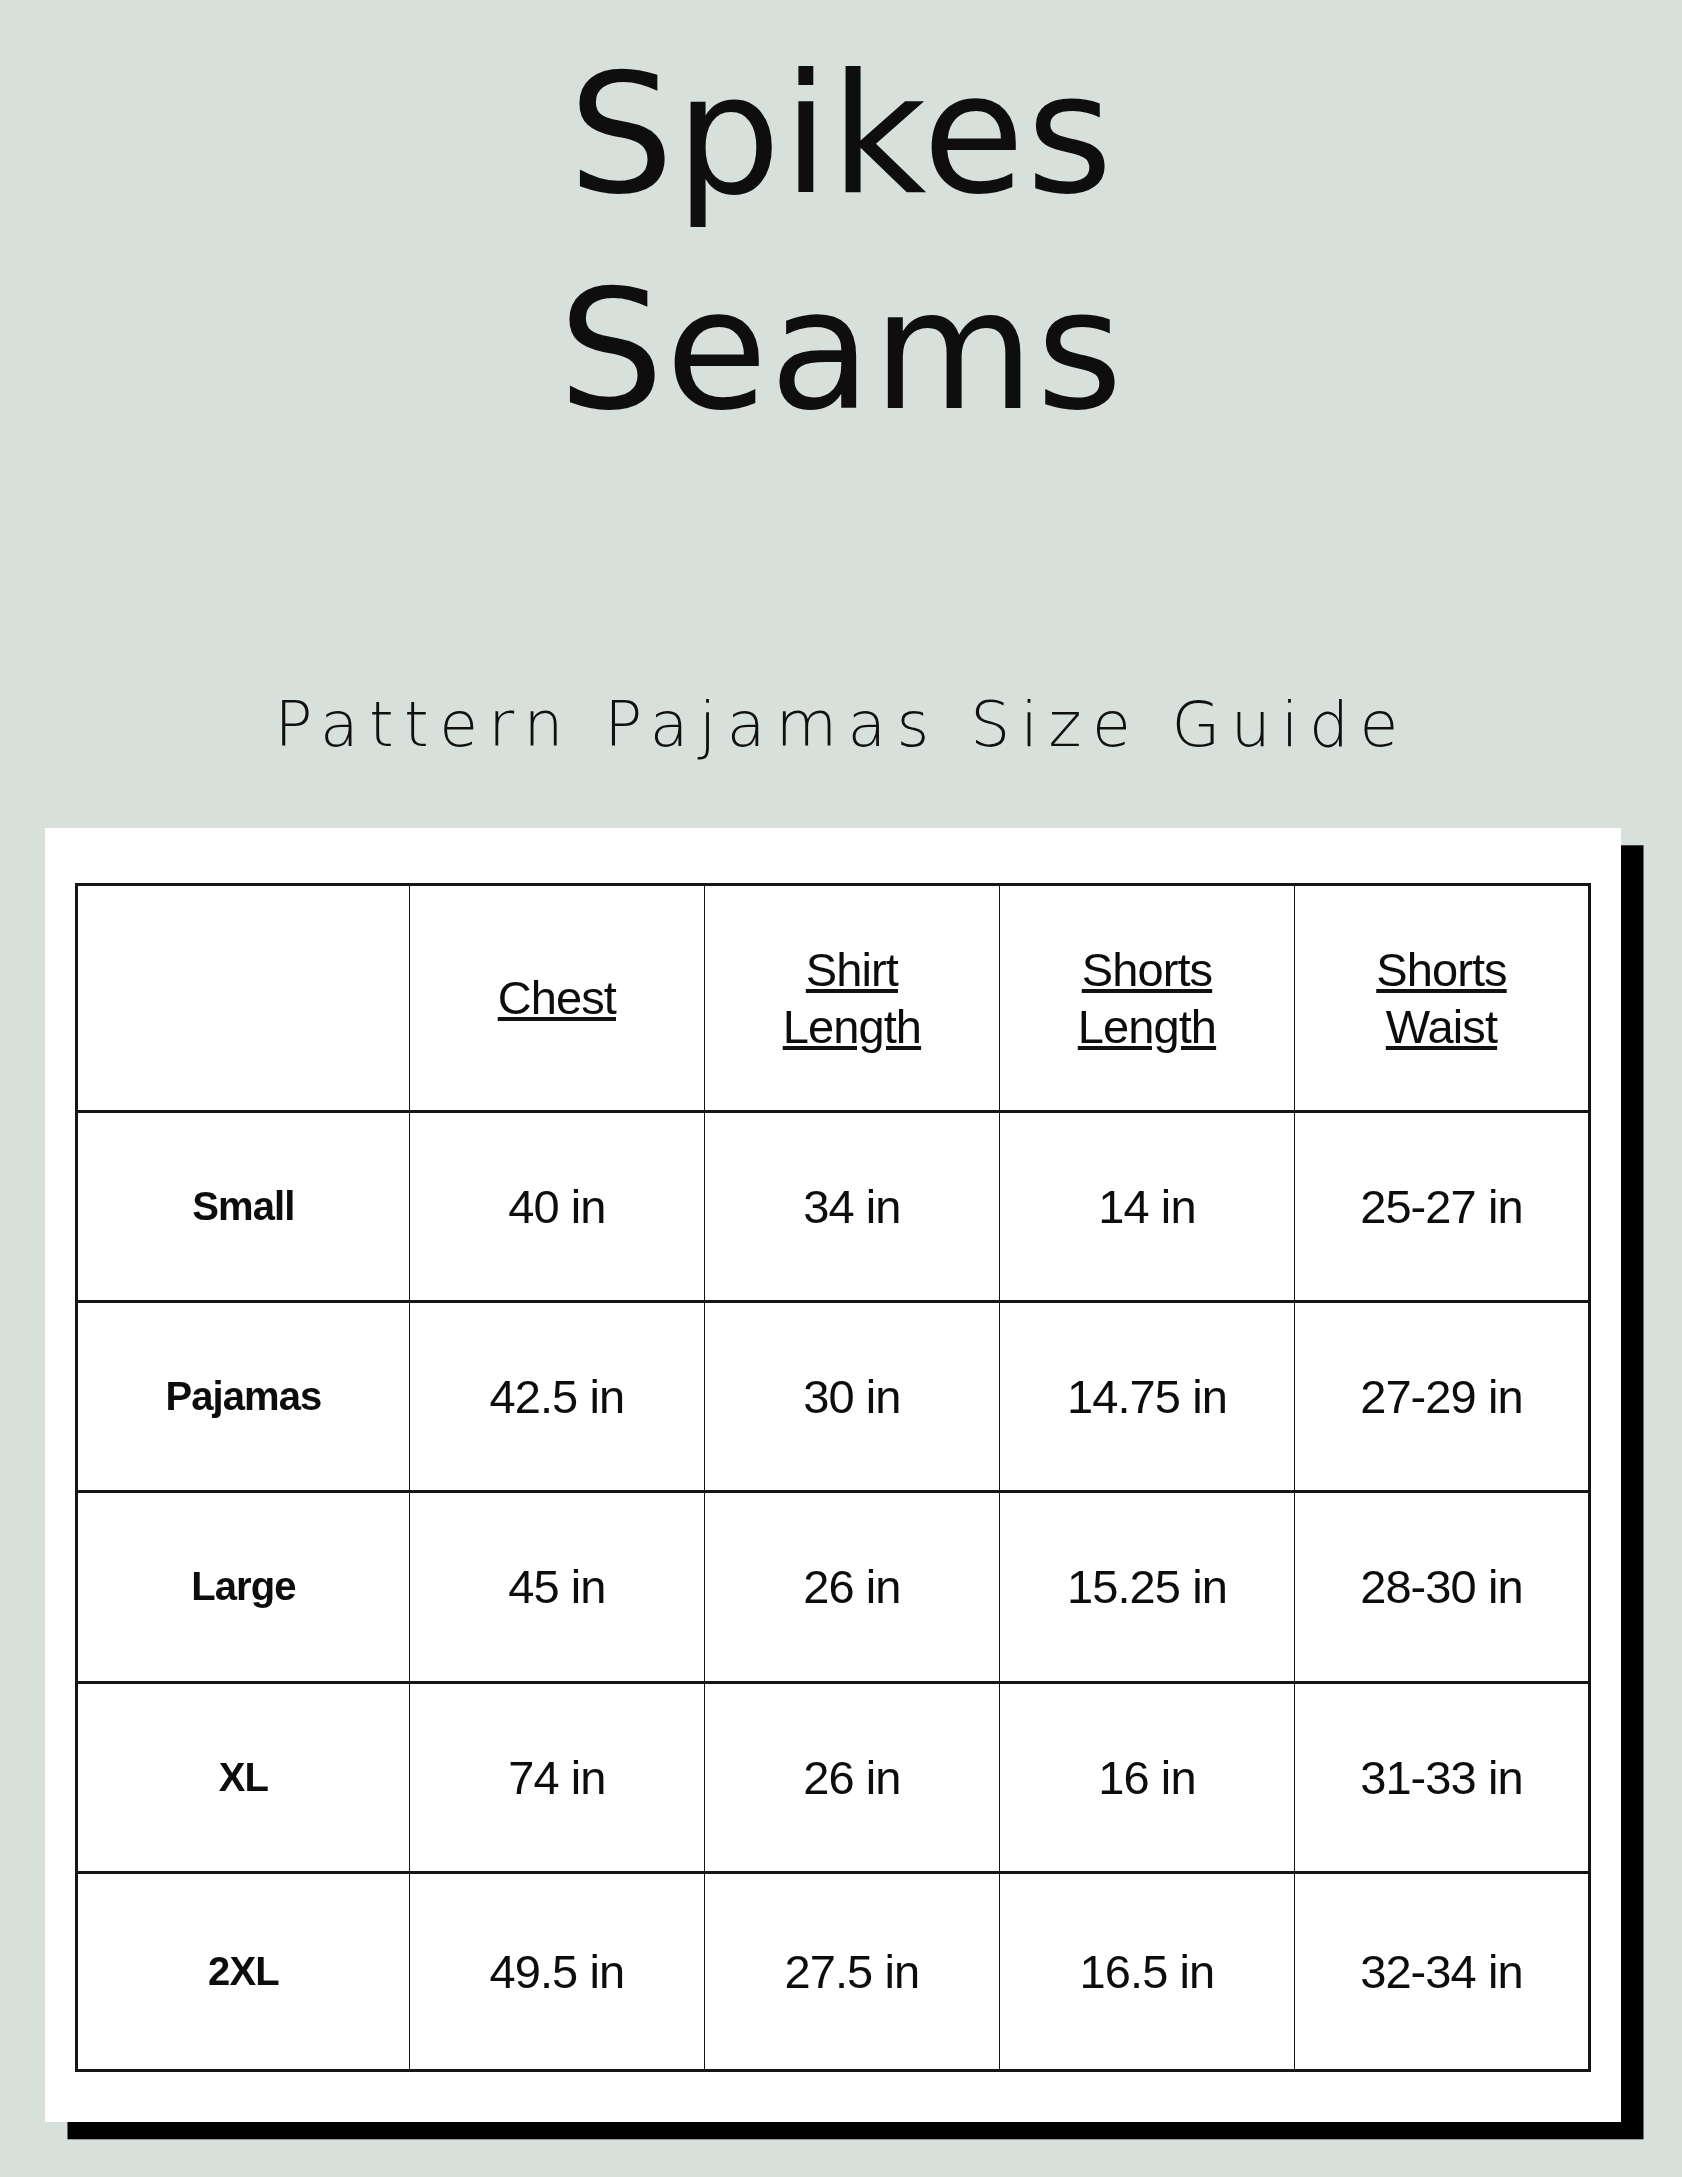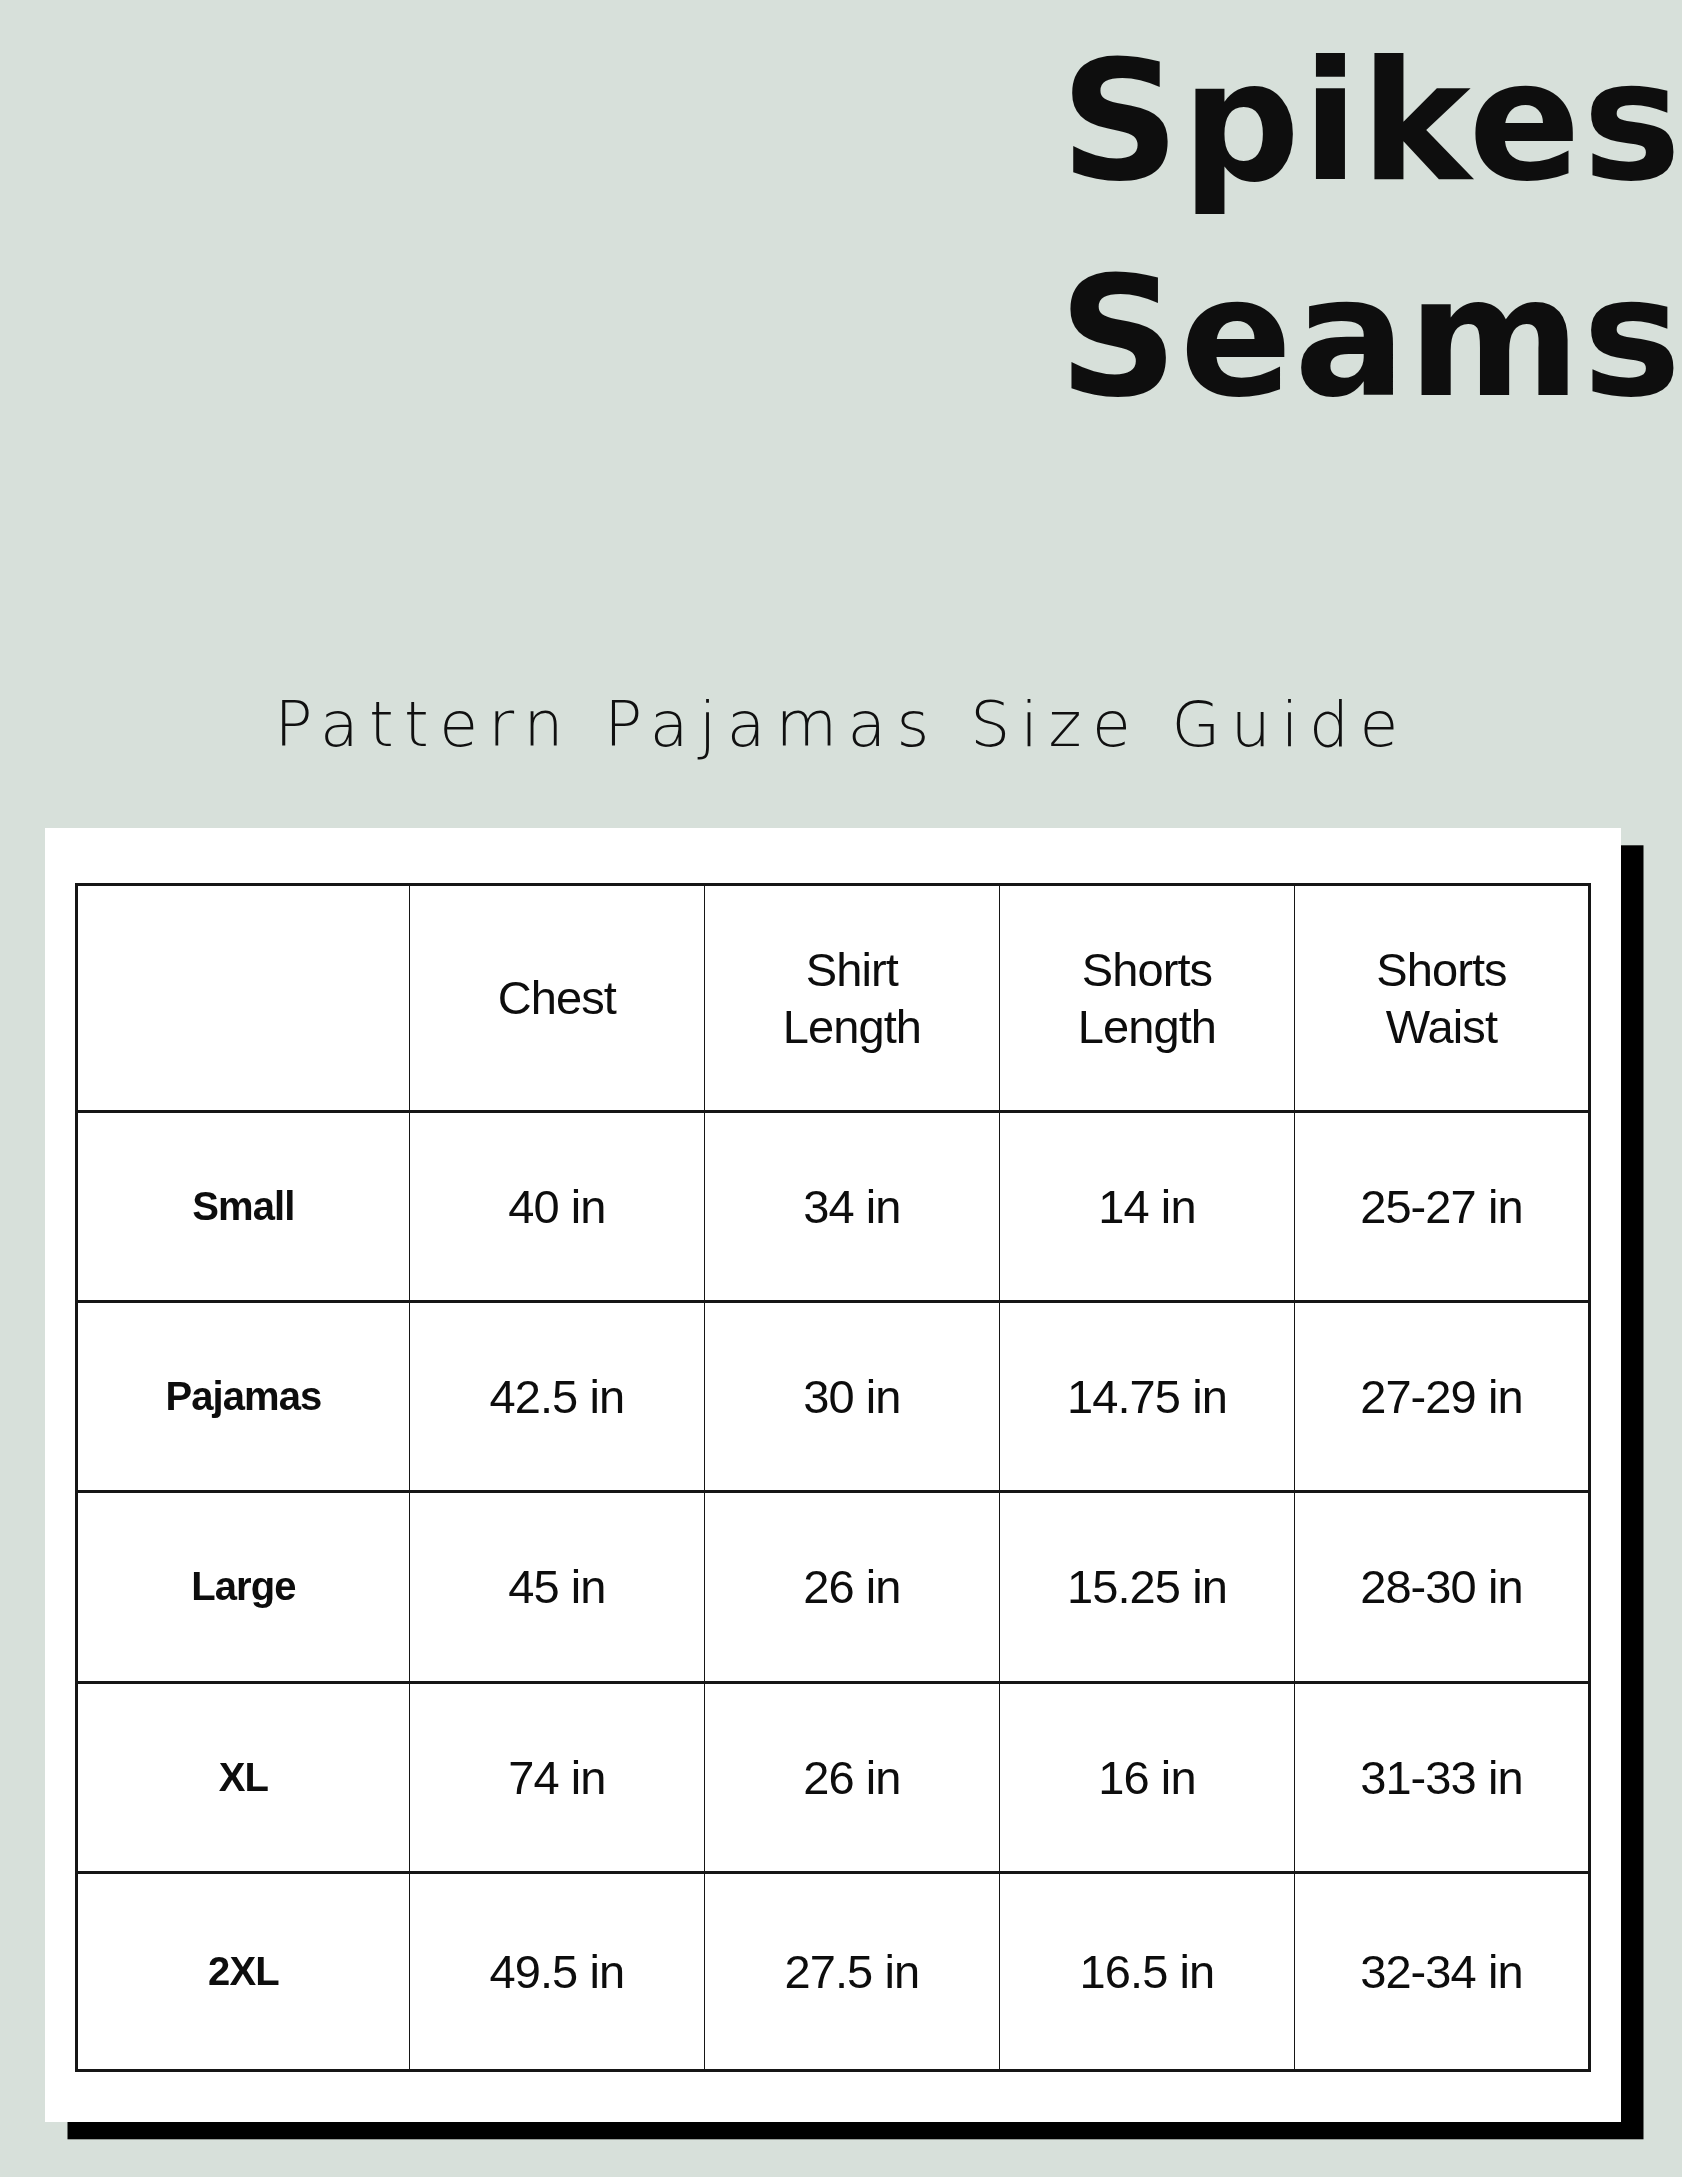--- a/index.html
+++ b/index.html
@@ -16,28 +16,28 @@
   .page {
     position: relative;
     width: 1683px;
     height: 2177px;
     overflow: hidden;
   }
 
   
   .title-block {
     position: absolute;
-    top: 14px;
+    top: 27px;
     left: 0;
     width: 100%;
-    text-align: right;
+    text-align: center;
     font-family: "DejaVu Sans", sans-serif;
     font-size: 166px;
     line-height: 216px;
-    font-weight: 700;
+    font-weight: 400;
     letter-spacing: 1.7px;
     color: #0e0e0e;
   }
   .title-line { white-space: nowrap; }
 
   
   .subtitle {
     position: absolute;
     top: 688px;
     left: 0;
@@ -85,21 +85,21 @@
     border-bottom: 3.5px solid #161616;
     text-align: center;
     vertical-align: middle;
     font-family: "Liberation Sans", sans-serif;
     font-size: 47px;
     font-weight: 400;
     letter-spacing: -0.9px;
     color: #0d0d0d;
     padding: 0;
   }
-  thead tr { height: 227px; }
+  thead tr { height: 227px; text-decoration: underline; }
   tbody tr { height: 190px; }
   tbody tr:last-child { height: 198px; }
 
   thead th {
     font-weight: 400;
     white-space: pre-line;
     line-height: 1.22;
   }
   tbody th.size-label {
     font-weight: 700;

